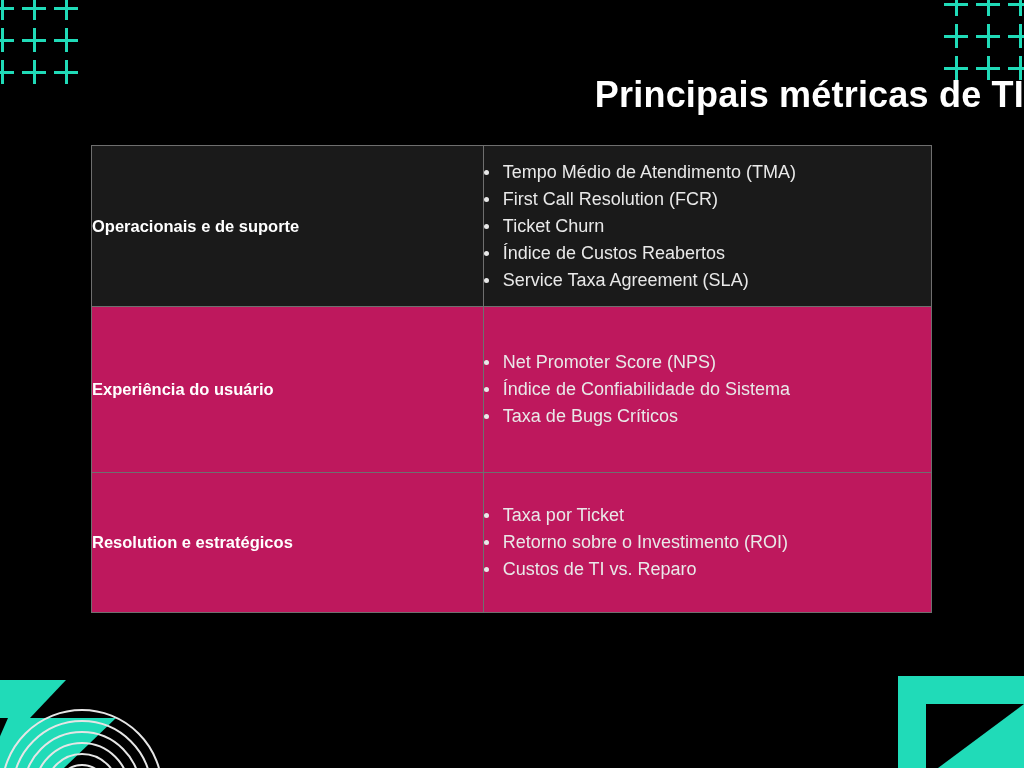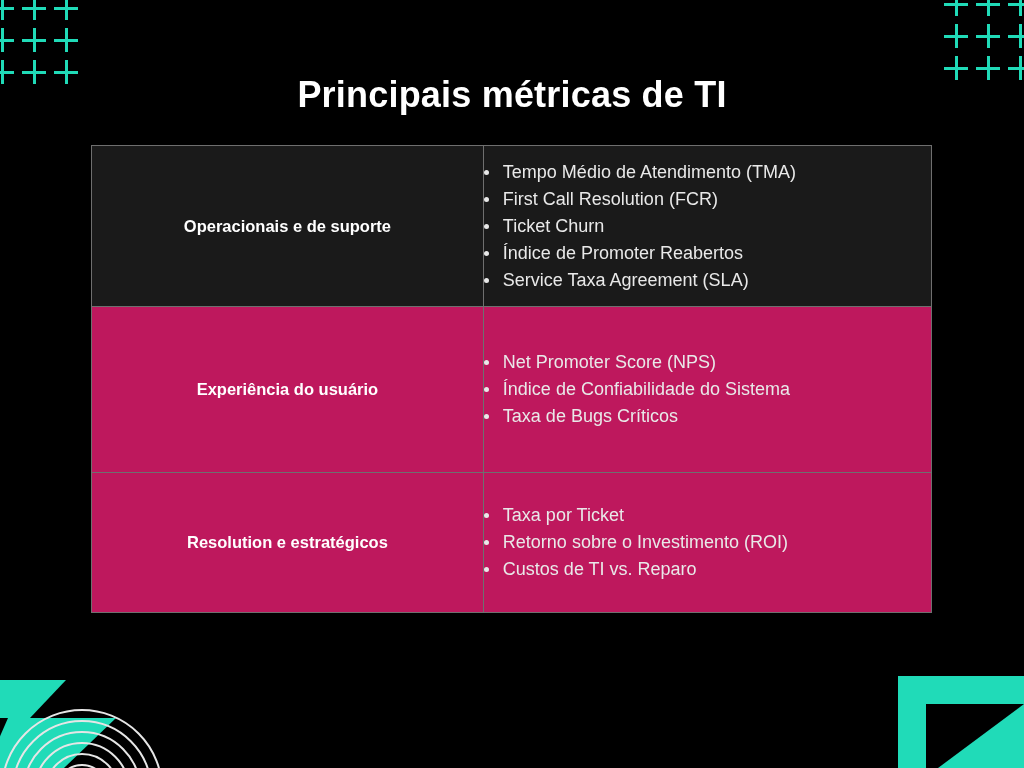--- a/index.html
+++ b/index.html
@@ -55,21 +55,21 @@
     width:220px; height:78px;
     overflow:hidden;
     pointer-events:none;
   }
 
   
   #title {
     position:absolute;
     left:0; top:74px;
     width:1024px;
-    text-align:center;
+    text-align:right;
     color:#ffffff;
     font-size:36px;
     font-weight:bold;
     letter-spacing:0.2px;
   }
 
   
   #metrics-table {
     position:absolute;
     left:91px; top:145px;
@@ -77,21 +77,21 @@
     border-collapse:collapse;
     table-layout:fixed;
   }
   #metrics-table td {
     border:1px solid #6f6f6f;
     vertical-align:middle;
     padding:0;
   }
   .cat-cell {
     width:355px;
-    text-align:center;
+    text-align:left;
     color:#ffffff;
     font-size:16.5px;
     font-weight:bold;
     padding:6px 14px;
     margin-left:24px;
   }
   .items-cell {
     width:406px;
     padding:12px 10px 12px 30px;
     vertical-align:middle;
@@ -177,21 +177,21 @@
 
   <table id="metrics-table">
     <tbody>
       <tr class="shade r1">
         <td class="cat-cell">Operacionais e de suporte</td>
         <td class="items-cell">
           <ul>
             <li>Tempo Médio de Atendimento (TMA)</li>
             <li>First Call Resolution (FCR)</li>
             <li>Ticket Churn</li>
-            <li>Índice de Promoter Reabertos</li>
+            <li>Índice de Custos Reabertos</li>
             <li>Service Taxa Agreement (SLA)</li>
           </ul>
         </td>
       </tr>
       <tr class="plain r2">
         <td class="cat-cell">Experiência do usuário</td>
         <td class="items-cell">
           <ul>
             <li>Net Promoter Score (NPS)</li>
             <li>Índice de Confiabilidade do Sistema</li>

